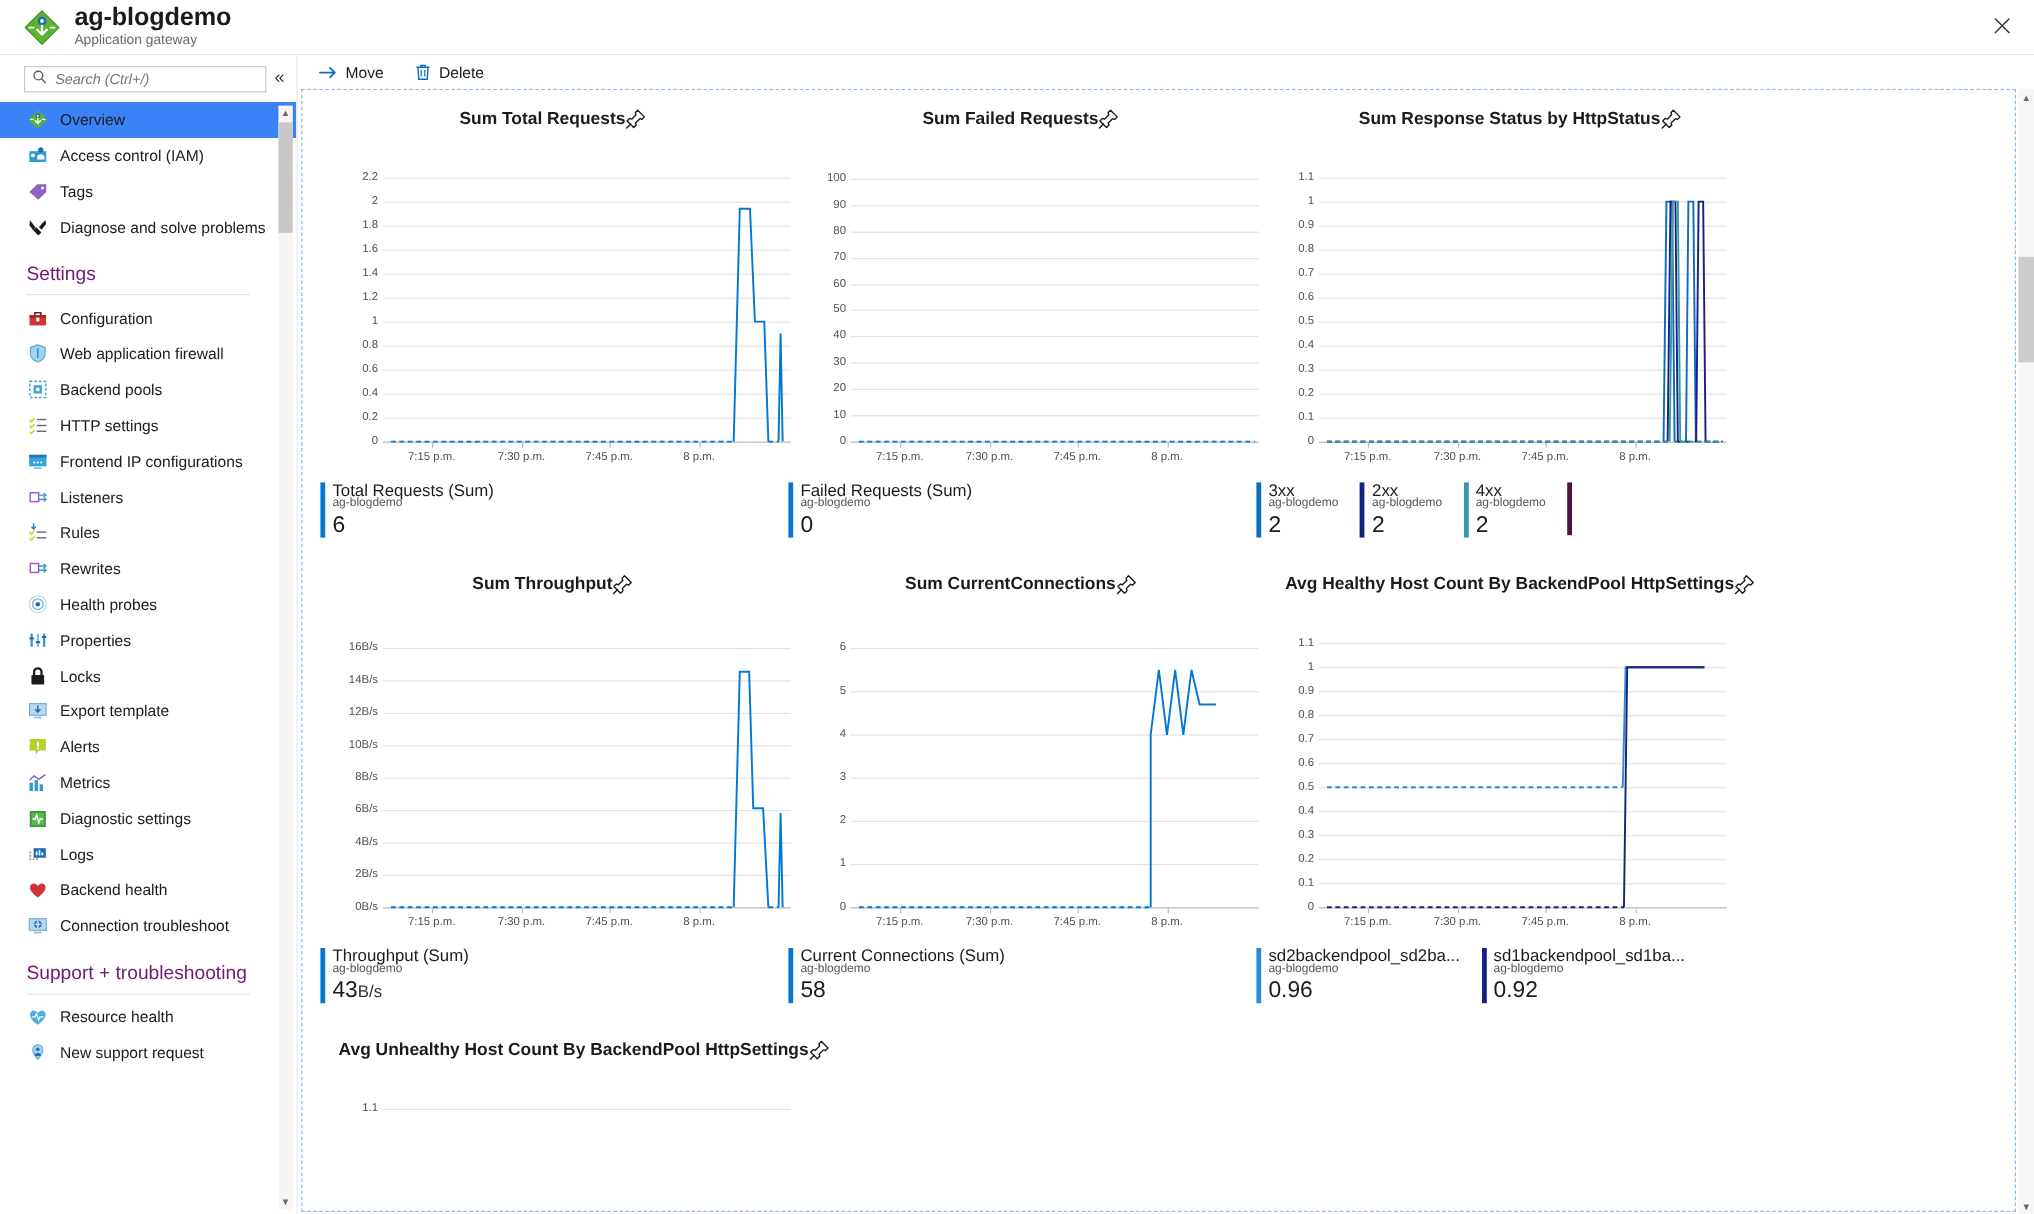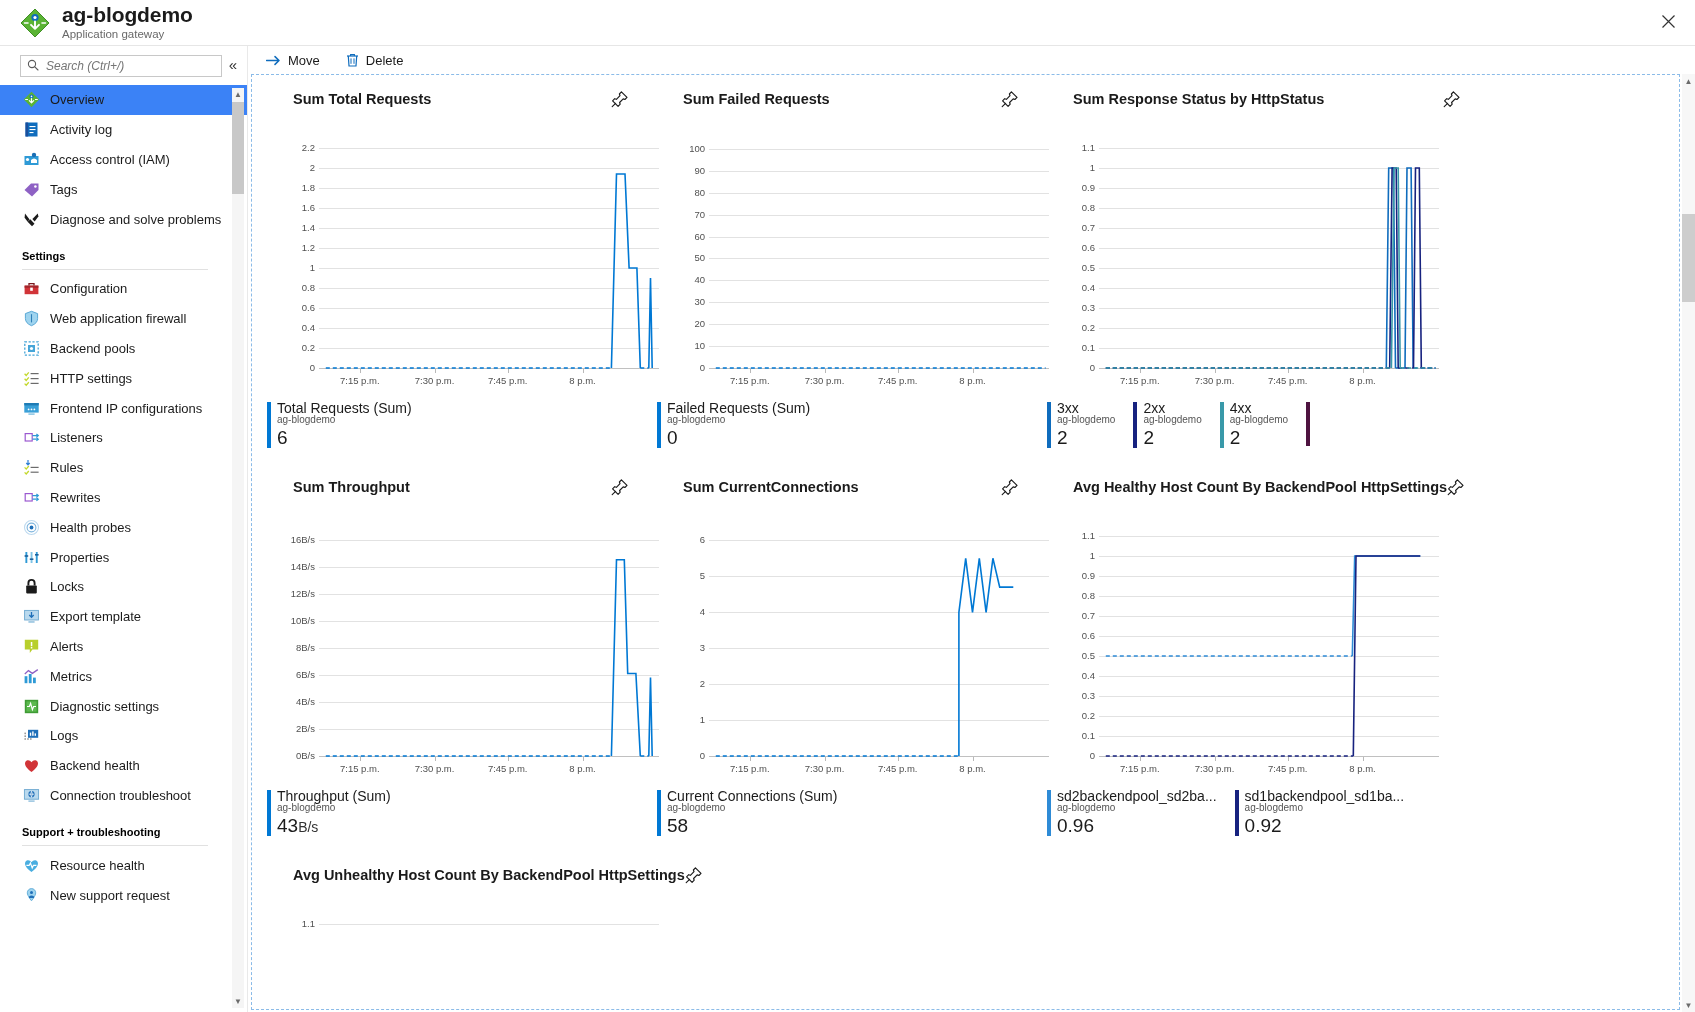--- a/index.html
+++ b/index.html
@@ -56,21 +56,21 @@
   .nav-item {
     display: flex; align-items: center; height: 29.8px;
     padding-left: 22px; cursor: pointer; font-size: 13px; color: #1b1b1b;
   }
   .nav-item.active { background: #3b82f6; }
   .nav-ico { width: 18px; height: 18px; margin-right: 10px; flex: 0 0 auto;
              display: flex; align-items: center; justify-content: center; }
   .nav-label { white-space: nowrap; }
 
   .nav-section { padding: 16px 0 4px 22px; }
-  .nav-section .sec-label { font-size: 11px; font-weight: 700; color: #000000; }
+  .nav-section .sec-label { font-size: 16px; font-weight: 400; color: #701a75; }
   .nav-section .sec-rule { height: 1px; background: #e1e1e1; margin-top: 7px; width: 186px; }
 
   
   #nav-scroll {
     position: absolute; right: 3px; top: 42px; width: 12px; height: 920px;
     background: #f5f5f5;
   }
   #nav-scroll .up, #nav-scroll .dn {
     width: 12px; height: 13px; display: flex; align-items: center; justify-content: center;
     color: #6b6b6b; font-size: 8px; cursor: pointer;
@@ -100,21 +100,21 @@
   #dashed {
     position: absolute; left: 2px; top: 0px; width: 1429px; height: 936px;
     border: 1px dashed #8bbbe8;
     pointer-events: none;
   }
   .tile {
     position: absolute;
     background: #fff;
   }
   .tile-head {
-    display: flex; align-items: flex-start; justify-content: space-between;
+    display: flex; align-items: flex-start; justify-content: center;
     padding: 0 8px 0 32px; height: 30px;
   }
   .tile-title {
     font-size: 14.5px; font-weight: 600; color: #1b1b1b; line-height: 18px; white-space: nowrap;
   }
   .pin { cursor: pointer; width: 20px; height: 20px; flex: 0 0 auto; }
 
   
   .plot { position: relative; }
   .ylab {
@@ -199,32 +199,20 @@
         <span class="nav-ico">
           <svg width="17" height="17" viewBox="0 0 17 17">
             <polygon points="8.5,0.8 16.2,8.5 8.5,16.2 0.8,8.5" fill="#5ab334"></polygon>
         <circle cx="8.5" cy="5.4" r="2" fill="#0f6cbd"></circle>
             <circle cx="8.5" cy="5.4" r="0.85" fill="#fff"></circle>
         <path d="M8.5 7.6 L8.5 11.6 M6.3 9.6 L8.5 11.9 L10.7 9.6" stroke="#fff" stroke-width="1.2" fill="none" stroke-linecap="round" stroke-linejoin="round"></path>
         <path d="M4.6 8.5 L2.6 8.5 M12.4 8.5 L14.4 8.5" stroke="#fff" stroke-width="1" stroke-linecap="round"></path>
           </svg>
         </span>
         <span class="nav-label">Overview</span>
-      </div>
-      <div class="nav-item">
-        <span class="nav-ico">
-          <svg width="17" height="17" viewBox="0 0 17 17">
-            <rect x="2.5" y="1.5" width="12" height="14" fill="#0f6cbd"></rect>
-        <rect x="2.5" y="1.5" width="2.6" height="14" fill="#1b4f9c"></rect>
-        <rect x="6.5" y="5" width="6" height="1.1" fill="#fff"></rect>
-            <rect x="6.5" y="8" width="6" height="1.1" fill="#fff"></rect>
-            <rect x="6.5" y="11" width="4" height="1.1" fill="#fff"></rect>
-          </svg>
-        </span>
-        <span class="nav-label">Activity log</span>
       </div>
       <div class="nav-item">
         <span class="nav-ico">
           <svg width="17" height="17" viewBox="0 0 17 17">
             <rect x="1.5" y="5" width="14" height="9" fill="#2e9ad6"></rect>
         <circle cx="11" cy="4" r="2.2" fill="#1b6fb5"></circle>
             <path d="M8 9 q3-3 6 0 l0 3 -6 0z" fill="#fff"></path>
         <circle cx="4.5" cy="8.5" r="1.6" fill="#fff"></circle>
           </svg>
         </span>

